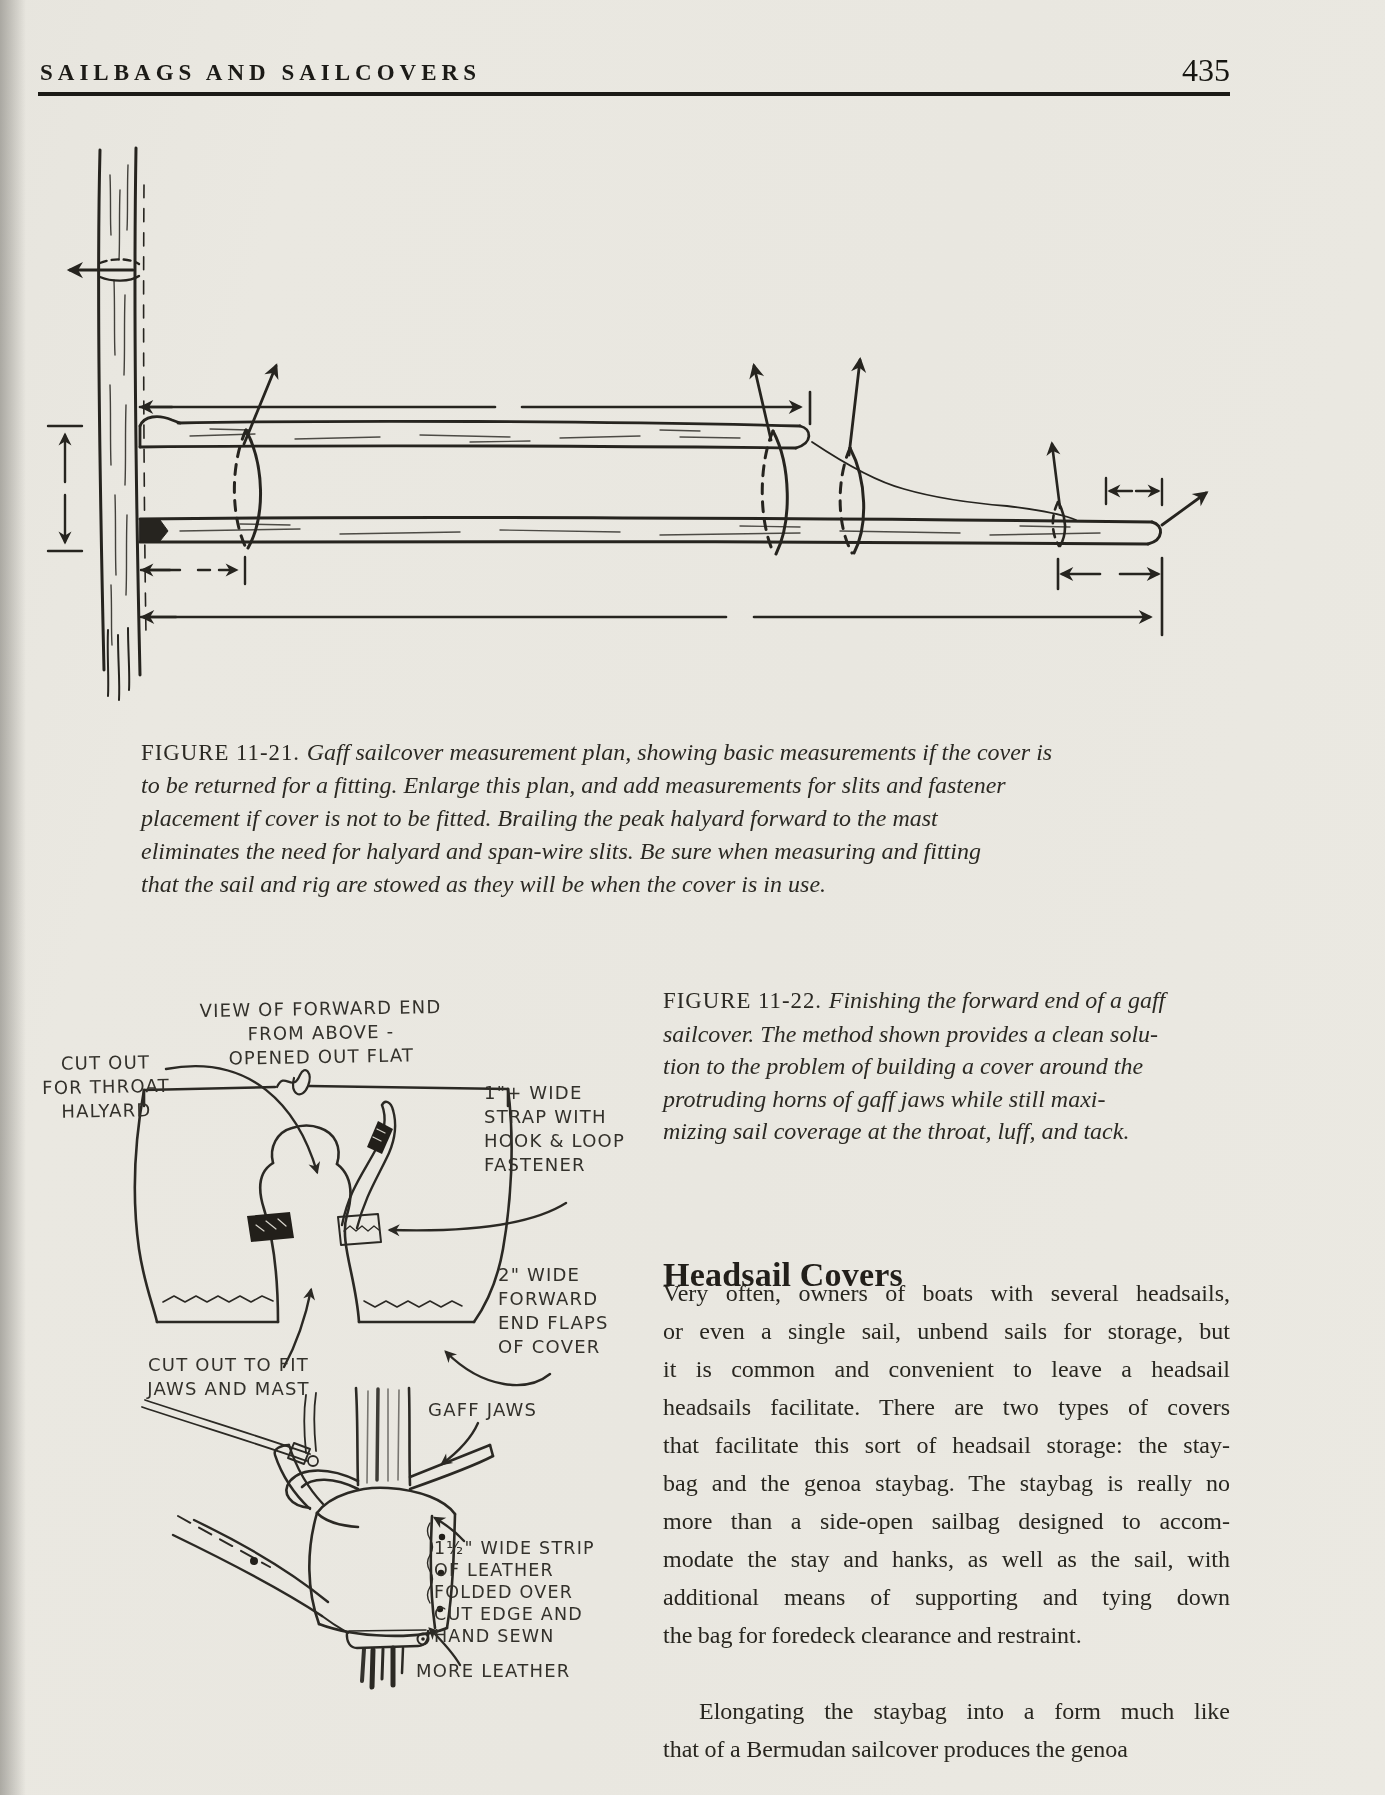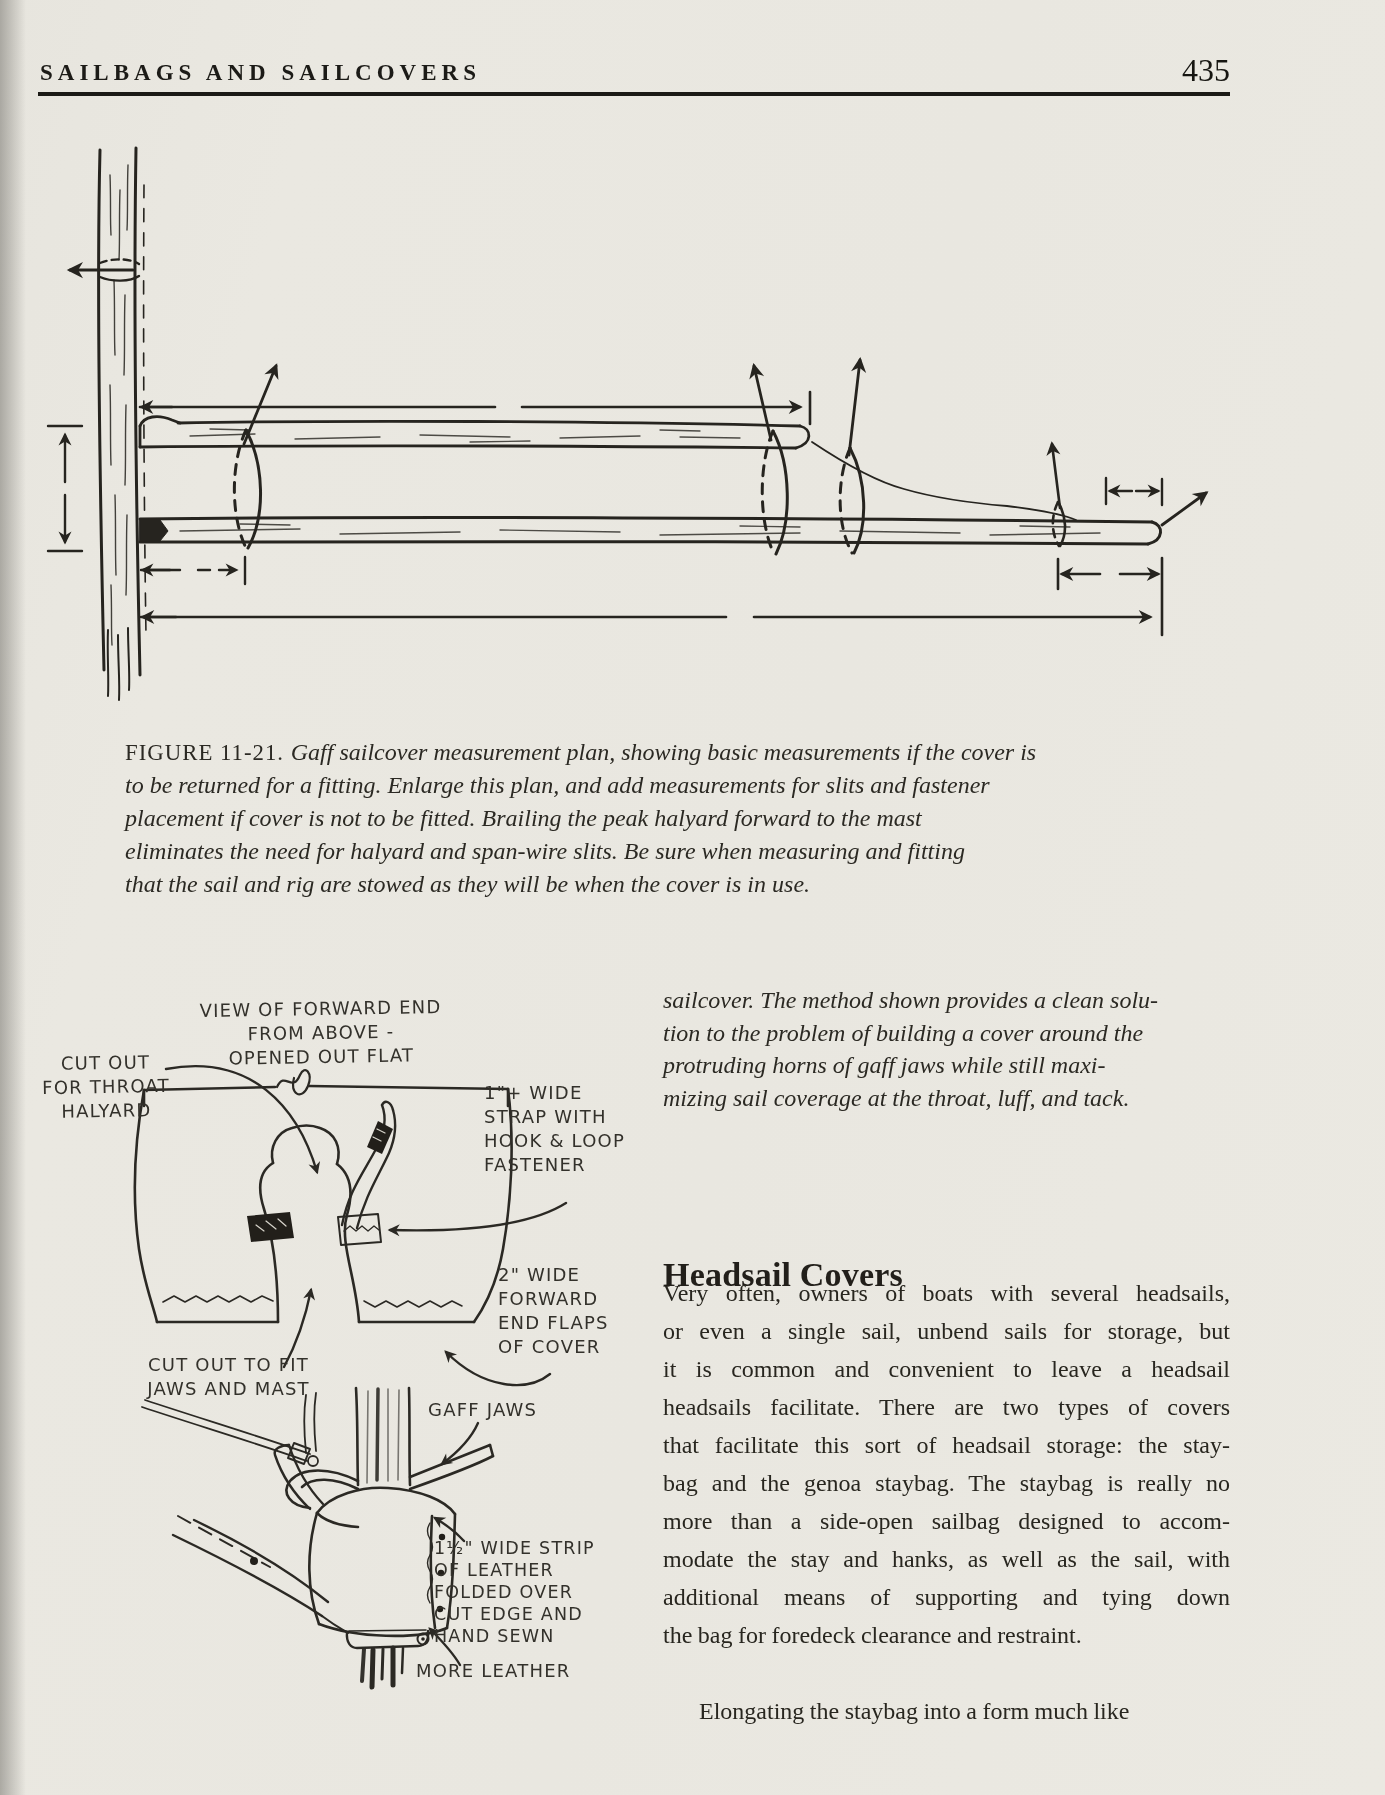--- a/index.html
+++ b/index.html
@@ -41,21 +41,21 @@
     font-size:18px;letter-spacing:1.2px;line-height:24px;
     color:#33312b;white-space:nowrap;
   }
   .hand div{white-space:nowrap;}
   .hand.center{text-align:center;}
   .hand.tight{line-height:22px;font-size:17.5px;}
 
   
   .caption{position:absolute;font-size:24px;line-height:33px;font-style:italic;color:#2b2923;}
   .caption div{white-space:nowrap;}
-  .cap1{left:125px;top:736px;width:1000px;}
+  .cap1{left:141px;top:736px;width:1000px;}
   .cap2{left:663px;top:984px;width:545px;line-height:32.5px;}
   .caption .sc{font-style:normal;letter-spacing:1px;font-size:0.95em;}
   .caption .it{font-style:italic;}
 
   
   .section-heading{
     position:absolute;left:663px;top:1228px;
     font-family:"Liberation Serif",serif;font-weight:700;font-size:34px;color:#221f1a;
     letter-spacing:.2px;
   }
@@ -389,20 +389,21 @@
         <div>FOLDED OVER</div>
         <div>CUT EDGE AND</div>
         <div>HAND SEWN</div>
       </div>
     <div class="hand" style="left:390px;top:684px;width:200px;">
         <div>MORE LEATHER</div>
       </div>
   </div>
 
   <div class="caption cap2">
+      <div><span class="sc">FIGURE 11-22. </span><span class="it">Finishing the forward end of a gaff</span></div>
       <div><span class="it">sailcover. The method shown provides a clean solu-</span></div>
       <div><span class="it">tion to the problem of building a cover around the</span></div>
       <div><span class="it">protruding horns of gaff jaws while still maxi-</span></div>
       <div><span class="it">mizing sail coverage at the throat, luff, and tack.</span></div>
     </div>
 
   <h2 class="section-heading">Headsail Covers</h2>
   <div class="bodycol para1">
       <div><span class="">Very often, owners of boats with several headsails,</span></div>
       <div><span class="">or even a single sail, unbend sails for storage, but</span></div>
@@ -410,14 +411,15 @@
       <div><span class="">headsails facilitate. There are two types of covers</span></div>
       <div><span class="">that facilitate this sort of headsail storage: the </span><span class="it">stay-</span></div>
       <div><span class="it">bag</span><span class=""> and the </span><span class="it">genoa staybag</span><span class="">. The staybag is really no</span></div>
       <div><span class="">more than a side-open sailbag designed to accom-</span></div>
       <div><span class="">modate the stay and hanks, as well as the sail, with</span></div>
       <div><span class="">additional means of supporting and tying down</span></div>
       <div><span class="">the bag for foredeck clearance and restraint.</span></div>
     </div>
   <div class="bodycol para2">
       <div><span class="">  Elongating the staybag into a form much like</span></div>
+      <div><span class="">that of a Bermudan sailcover produces the genoa</span></div>
     </div>
 </div>
 
 </body></html>

